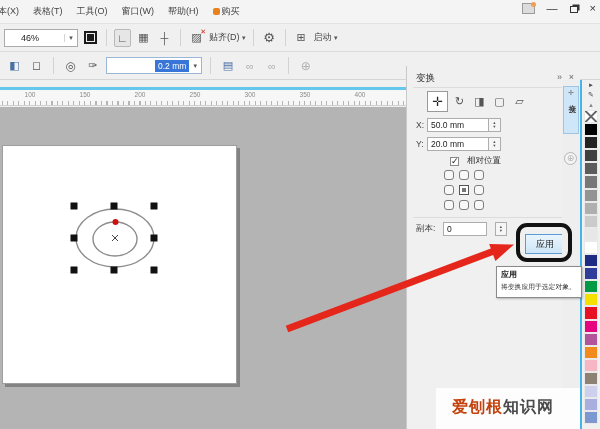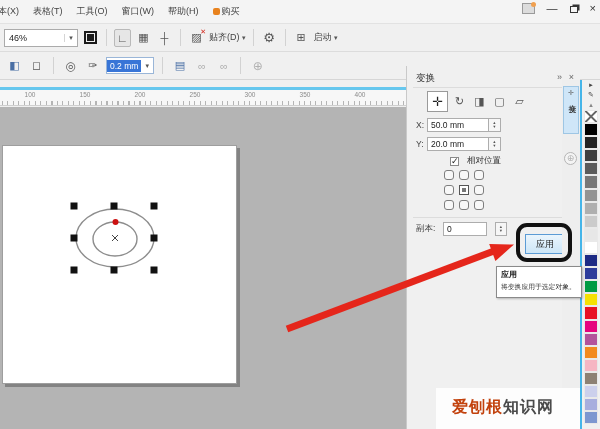--- a/index.html
+++ b/index.html
@@ -29,29 +29,29 @@
              background:#f0f0f0; border-bottom:1px solid #dcdcdc;
              display:flex; align-items:center; gap:4px; padding:0 4px; }
   .propbar { position:absolute; left:0; top:52px; width:600px; height:28px;
              background:#f0f0f0; border-bottom:1px solid #d6d6d6;
              display:flex; align-items:center; gap:5px; padding:0 6px; }
   .sep { width:1px; height:17px; background:#d2d2d2; margin:0 3px; }
   .tb-btn { min-width:17px; height:18px; display:flex; align-items:center; justify-content:center;
             color:#555; font-size:11px; border:1px solid transparent; border-radius:2px; }
   .tb-btn.pressed { border-color:#b9b9b9; background:#e6e6e6; }
   .combo { display:flex; align-items:center; height:18px; background:#fff;
-           border:1px solid #ababab; }
+           border:1px solid #ababab;padding-left:12px; }
   .zoom-combo { width:74px; }
   .combo .val { flex:1; padding:0 4px; font-size:9px; color:#222; }
   .combo .dd { width:13px; text-align:center; color:#555; font-size:7px; border-left:1px solid #d5d5d5; }
   .fit-icon { width:13px; height:13px; background:#1a1a1a; box-shadow:inset 0 0 0 2px #1a1a1a, inset 0 0 0 3px #f0f0f0; }
   .snap-wrap { position:relative; }
   .snap-x { position:absolute; right:-2px; top:-2px; color:#d42a1e; font-size:7px; font-weight:bold; }
   .lbl { color:#444; }
-  .outline-field { display:flex; align-items:center; height:17px; background:#fff; border:1px solid #9ab6d8; }
+  .outline-field { display:flex; align-items:center; height:17px; background:#fff; border:1px solid #9ab6d8;padding-left:48px; }
   .outline-field .selval { background:#3875d7; color:#fff; padding:1px 3px; font-size:8.5px; }
   .outline-field .dd { width:12px; text-align:center; color:#555; font-size:7px; }
   .gray { color:#b0b0b0; }
   .blue-ic { color:#4a6fa5; }
 
   
   .viewport { position:absolute; left:0; top:80px; width:406px; height:349px; background:#f0f0f0; }
   .blueline { position:absolute; left:0; top:7px; width:406px; height:3px; background:#66c7ee; }
   .ruler { position:absolute; left:0; top:10px; width:406px; height:16px; background:#f7f7f7;
            border-bottom:1px solid #cfcfcf;

